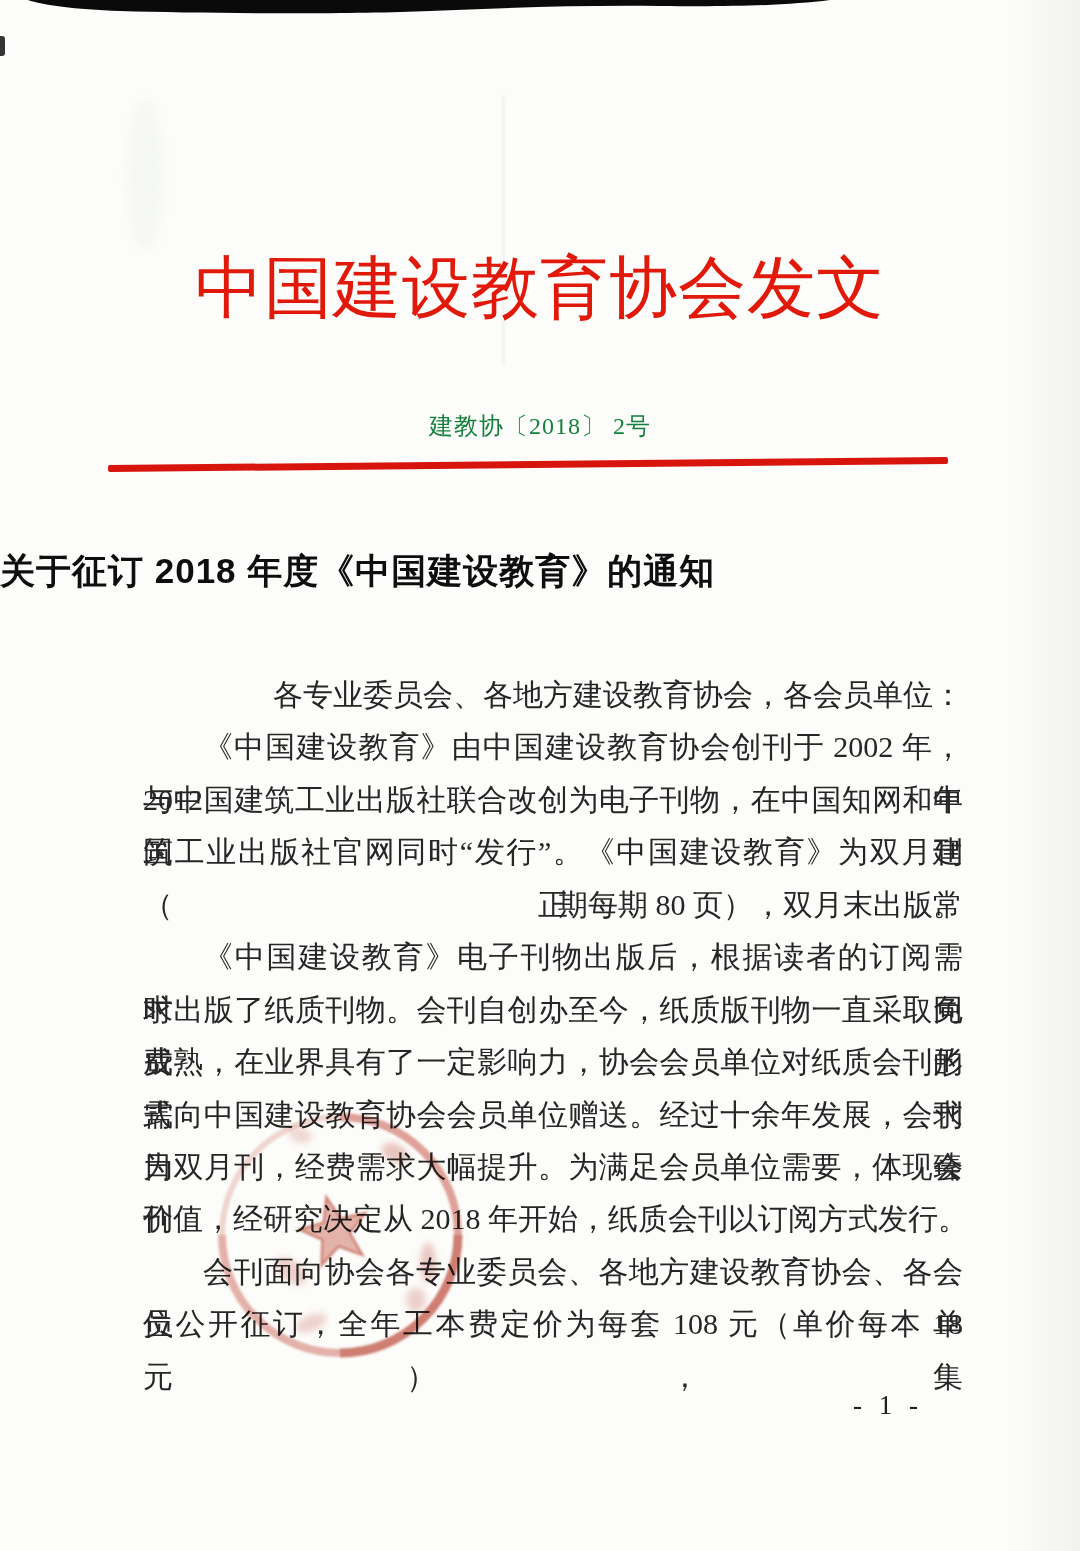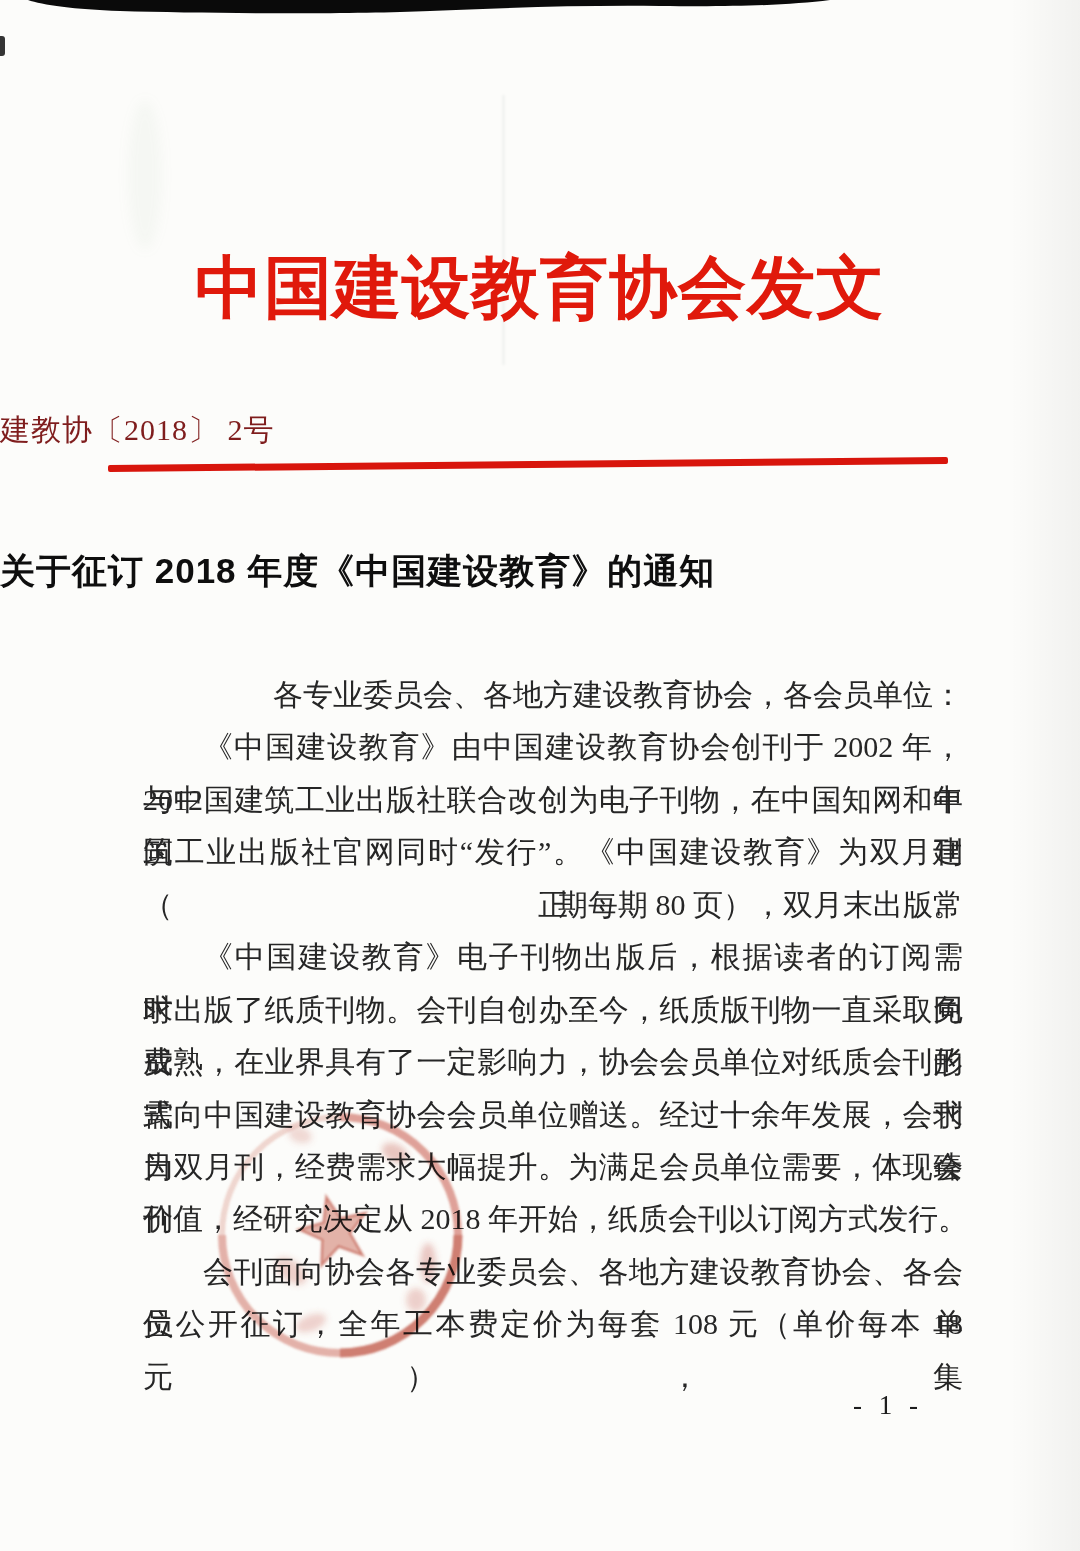--- a/index.html
+++ b/index.html
@@ -11,26 +11,26 @@
   }
   
   .top-band { position:absolute; top:0; left:0; }
   .edge-mark { position:absolute; left:0; top:36px; width:5px; height:20px; background:#111; opacity:.85; border-radius:0 3px 3px 0; }
   .right-shade { position:absolute; top:0; right:0; width:70px; height:100%; background:linear-gradient(to right, rgba(0,0,0,0), rgba(0,0,0,0.045)); pointer-events:none; }
   .left-streak { position:absolute; left:128px; top:100px; width:34px; height:150px; background:rgba(110,150,125,0.05); filter:blur(6px); border-radius:50%; }
   .mid-streak { position:absolute; left:502px; top:95px; width:3px; height:270px; background:rgba(60,80,70,0.05); filter:blur(1px); }
   
   .red-header {
     position:absolute; top:243px; left:0; width:100%;
-    text-align:center; font-size:68px; font-weight:700;
+    text-align:center; font-size:68px; font-weight:400;
     color:#e0190b; letter-spacing:1px; white-space:nowrap;
   }
   .doc-number {
     position:absolute; top:410px; left:0; width:100%;
-    font-size:30px; letter-spacing:1px; color:#7f1d1d;
+    text-align:center; font-size:24px; letter-spacing:1px; color:#15803d;
   }
   .red-divider {
     position:absolute; left:108px; top:461px; width:840px; height:7px;
     background:#d8150c; transform:rotate(-0.55deg); border-radius:2px;
   }
   .doc-title {
     position:absolute; top:548px; left:0; width:100%;
     text-align:left; font-size:35px; font-weight:700; color:#0e0e0e;
     font-family:"Liberation Sans","DejaVu Sans",sans-serif; letter-spacing:1px;
     white-space:nowrap;

